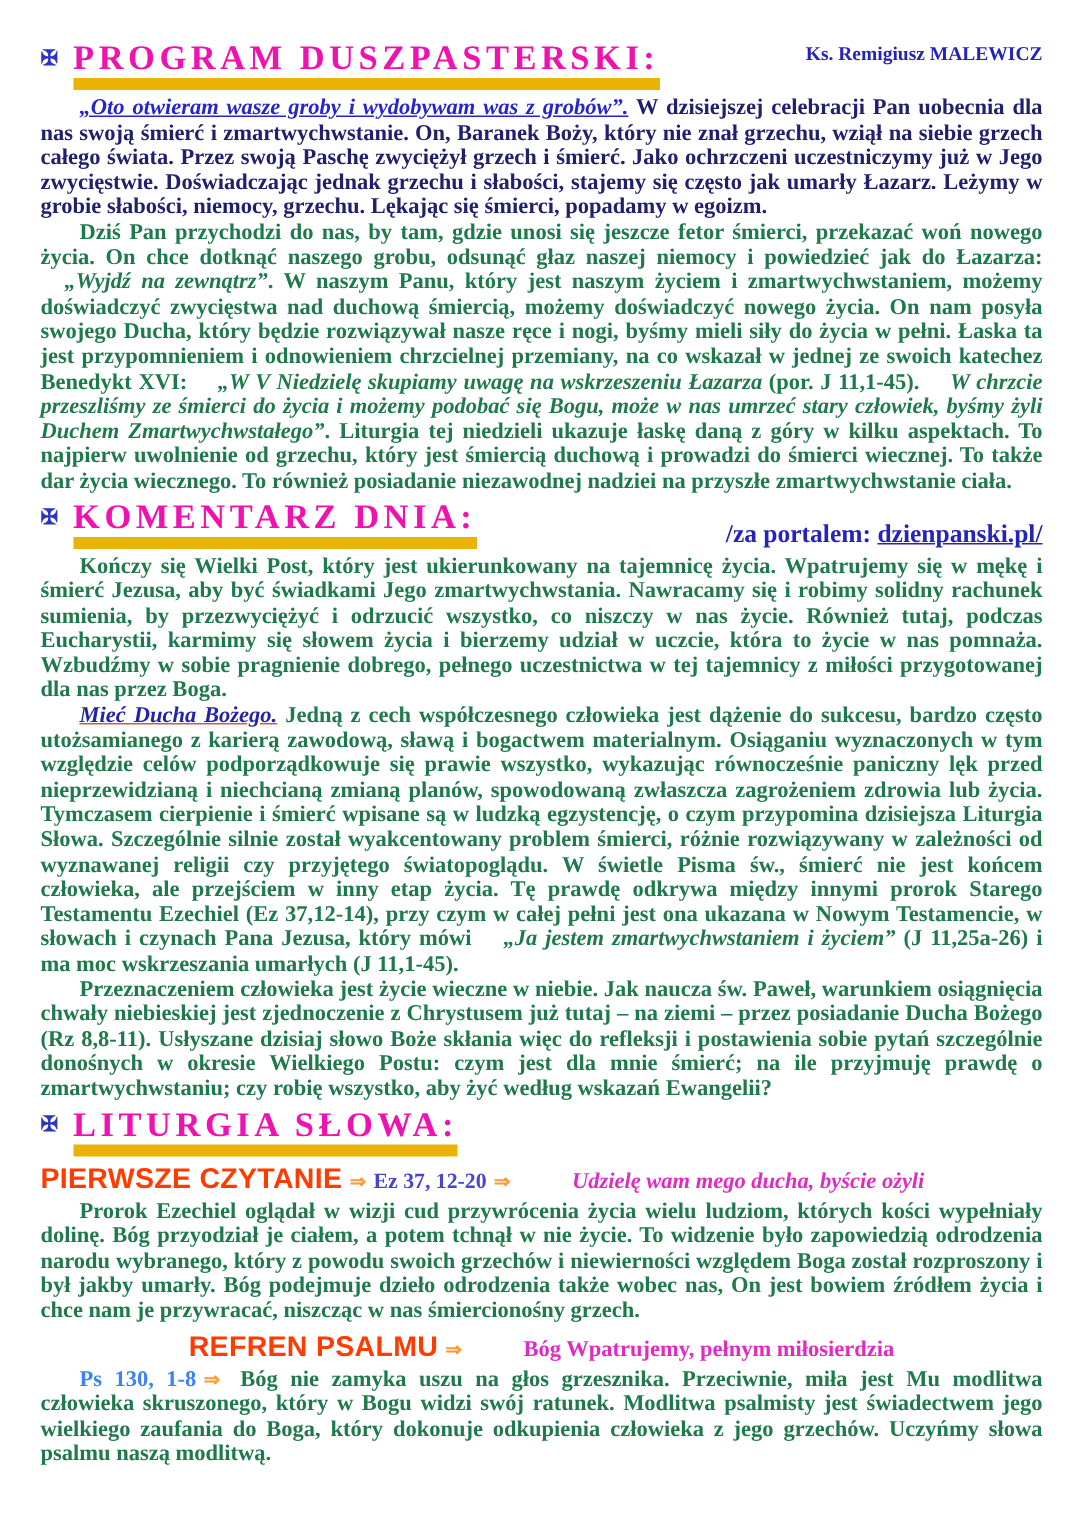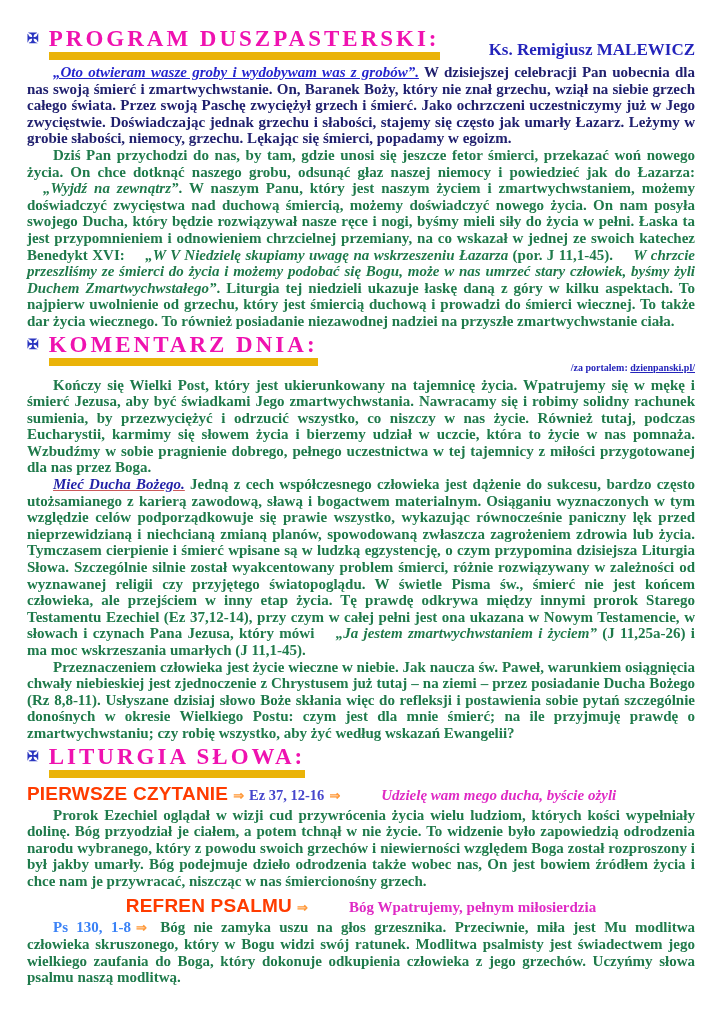--- a/index.html
+++ b/index.html
@@ -16,22 +16,22 @@
   .navy-run{color:#20206e;}
   .q{color:#2525cd;font-style:italic;text-decoration:underline;}
   .it{font-style:italic;margin-left:16px;}
   .hrow{display:flex;justify-content:space-between;align-items:flex-start;margin:2px 0 4px 0;}
   .hgroup{display:flex;align-items:baseline;gap:10px;}
   .cross{color:#2a35c0;font-size:14px;line-height:1;position:relative;top:-3px;}
   .htitle{
     color:#ef12b0;font-size:23px;letter-spacing:3px;line-height:25px;
     border-bottom:8px solid #eab308;padding-bottom:1px;white-space:nowrap;
   }
-  .author{color:#2424bb;font-size:17px;margin-top:14px;white-space:nowrap;}
-  .src{color:#2424bb;font-size:10px;margin-top:30px;white-space:nowrap;}
+  .author{color:#2424bb;font-size:13px;margin-top:2px;white-space:nowrap;}
+  .src{color:#2424bb;font-size:17px;margin-top:14px;white-space:nowrap;}
   .src a{color:#2424bb;text-decoration:underline;cursor:pointer;}
   .mdb{color:#2323a8;text-decoration:underline;text-decoration-color:#cc5a5a;font-style:italic;}
   .rrow{margin:5px 0 2px 0;}
   .rlabel{font-family:"Liberation Sans",sans-serif;font-weight:700;font-size:19px;color:#ff3c00;letter-spacing:0.2px;}
   .arr{color:#ff9838;font-size:13px;margin:0 5px;font-weight:700;}
   .rref{color:#4646cc;font-size:14.5px;}
   .rtitle{color:#df2ac4;font-style:italic;font-size:15px;margin-left:36px;}
   .center{text-align:center;}
   .psref{color:#3b82f6;}
 </style>
@@ -66,21 +66,21 @@
 
   <p class="para">Przeznaczeniem człowieka jest życie wieczne w niebie. Jak naucza św. Paweł, warunkiem osiągnięcia chwały niebieskiej jest zjednoczenie z Chrystusem już tutaj – na ziemi – przez posiadanie Ducha Bożego (Rz 8,8-11). Usłyszane dzisiaj słowo Boże skłania więc do refleksji i postawienia sobie pytań szczególnie donośnych w okresie Wielkiego Postu: czym jest dla mnie śmierć; na ile przyjmuję prawdę o zmartwychwstaniu; czy robię wszystko, aby żyć według wskazań Ewangelii?</p>
 
   <div class="hrow">
     <div class="hgroup">
         <span class="cross">✠</span>
         <span class="htitle">LITURGIA SŁOWA:</span>
       </div>
   </div>
 
-  <div class="rrow"><span class="rlabel">PIERWSZE CZYTANIE</span><span class="arr">⇒</span><span class="rref">Ez 37, 12-16</span><span class="arr">⇒</span><span class="rtitle">Udzielę wam mego ducha, byście ożyli</span></div>
+  <div class="rrow"><span class="rlabel">PIERWSZE CZYTANIE</span><span class="arr">⇒</span><span class="rref">Ez 37, 12-20</span><span class="arr">⇒</span><span class="rtitle">Udzielę wam mego ducha, byście ożyli</span></div>
 
   <p class="para">Prorok Ezechiel oglądał w wizji cud przywrócenia życia wielu ludziom, których kości wypełniały dolinę. Bóg przyodział je ciałem, a potem tchnął w nie życie. To widzenie było zapowiedzią odrodzenia narodu wybranego, który z powodu swoich grzechów i niewierności względem Boga został rozproszony i był jakby umarły. Bóg podejmuje dzieło odrodzenia także wobec nas, On jest bowiem źródłem życia i chce nam je przywracać, niszcząc w nas śmiercionośny grzech.</p>
 
   <div class="rrow center"><span class="rlabel">REFREN PSALMU</span><span class="arr">⇒</span><span class="rtitle" style="font-style:normal;">Bóg Wpatrujemy, pełnym miłosierdzia</span></div>
 
   <p class="para"><span class="psref">Ps 130, 1-8</span><span class="arr">⇒</span><span> Bóg nie zamyka uszu na głos grzesznika. Przeciwnie, miła jest Mu modlitwa człowieka skruszonego, który w Bogu widzi swój ratunek. Modlitwa psalmisty jest świadectwem jego wielkiego zaufania do Boga, który dokonuje odkupienia człowieka z jego grzechów. Uczyńmy słowa psalmu naszą modlitwą.</span></p>
 
 </div>
 
 </body></html>

